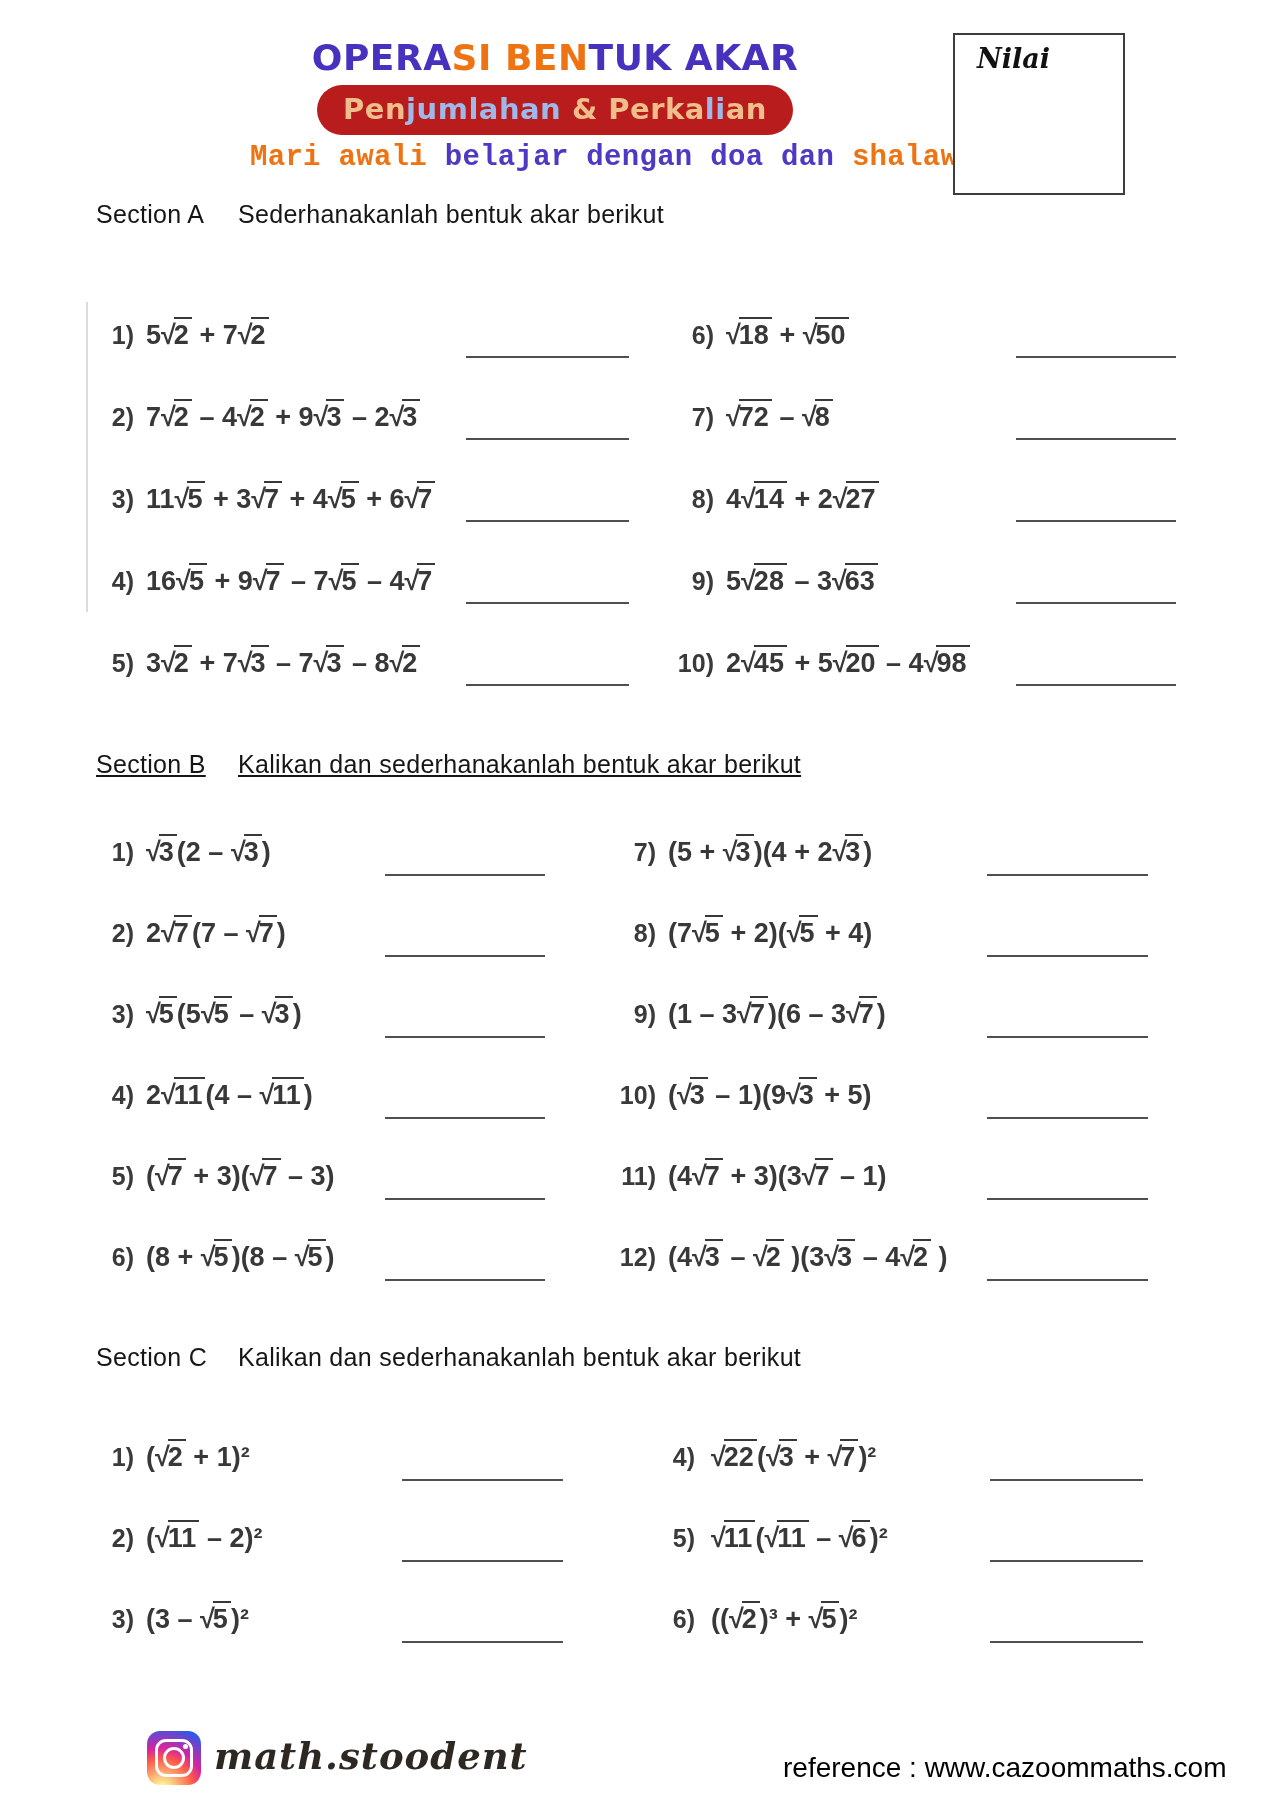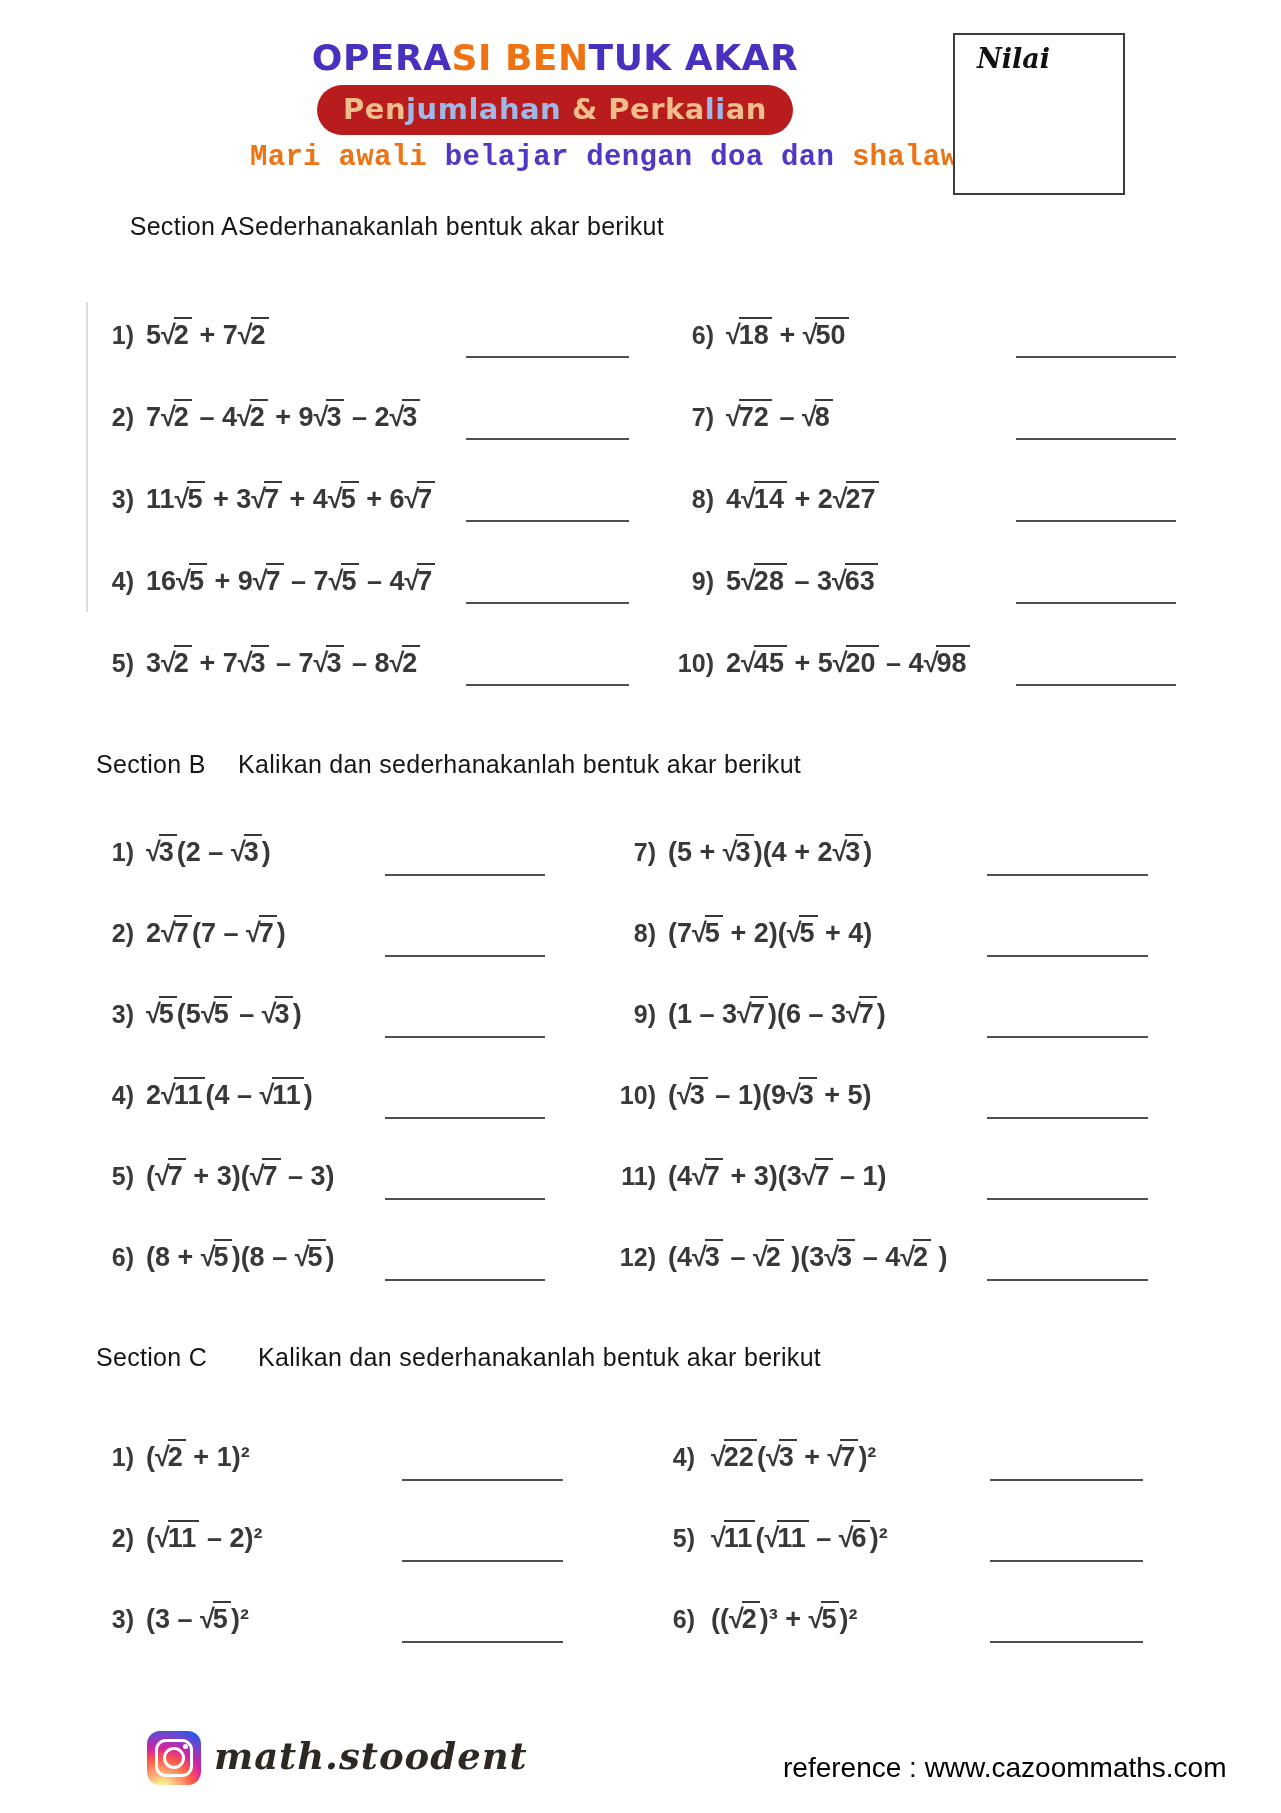--- a/index.html
+++ b/index.html
@@ -19,21 +19,21 @@
   
   .score{position:absolute;left:953px;top:33px;width:172px;height:162px;
          border:2px solid #3c3c3c;background:#fff;box-sizing:border-box;padding-left:32px;}
   .score-label{position:absolute;left:22px;top:8px;font-family:"DejaVu Serif",serif;
                font-style:italic;font-weight:700;font-size:27px;color:#111;}
 
   
   .sec-h{position:absolute;left:96px;display:flex;color:#161616;font-size:25px;
          letter-spacing:.3px;white-space:nowrap;}
   .sec-h .sec-name{display:inline-block;width:142px;}
-  .h-a{top:212px;text-align:right;} .h-b{top:750px;} .h-c{top:1343px;gap:20px;}
+  .h-a{top:200px;} .h-b{top:750px;text-decoration:underline;} .h-c{top:1343px;}
 
   
   .pcol{position:absolute;width:585px;}
   .col-a-left {left:96px; top:294px;} .col-a-right{left:676px;top:294px;}
   .col-b-left {left:96px; top:812px;} .col-b-right{left:618px;top:812px;}
   .col-c-left {left:96px; top:1417px;} .col-c-right{left:657px;top:1417px;}
 
   .prow{position:relative;display:flex;align-items:center;}
   .col-a-left .prow,.col-a-right .prow{height:82px;}
   .col-b-left .prow,.col-b-right .prow,

